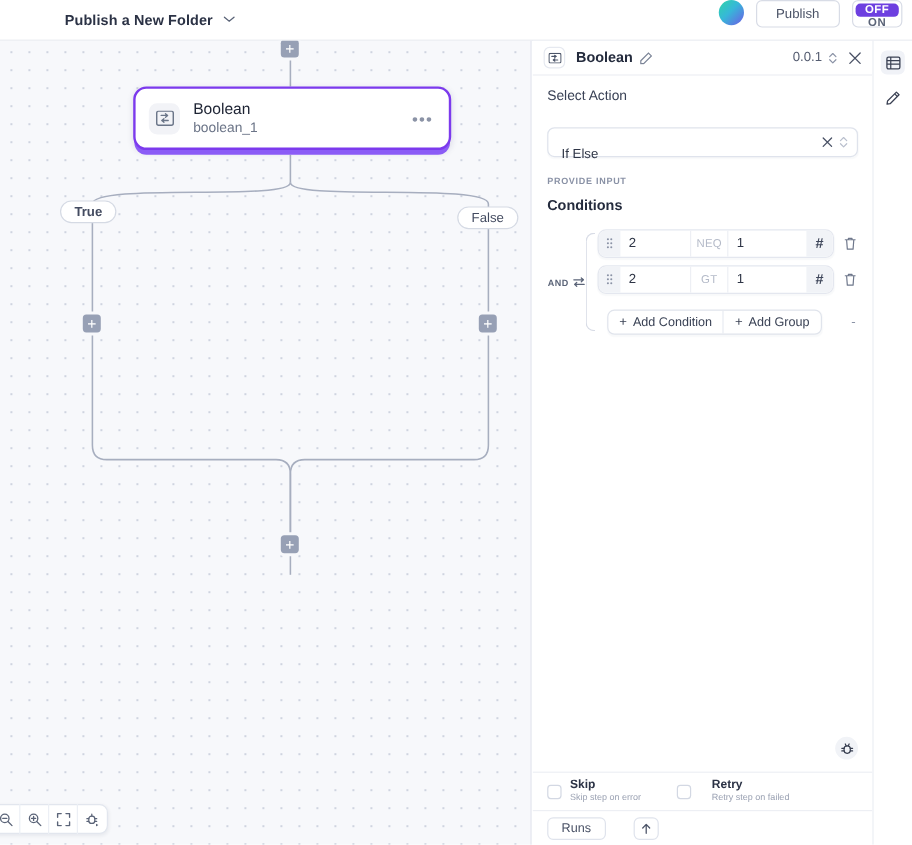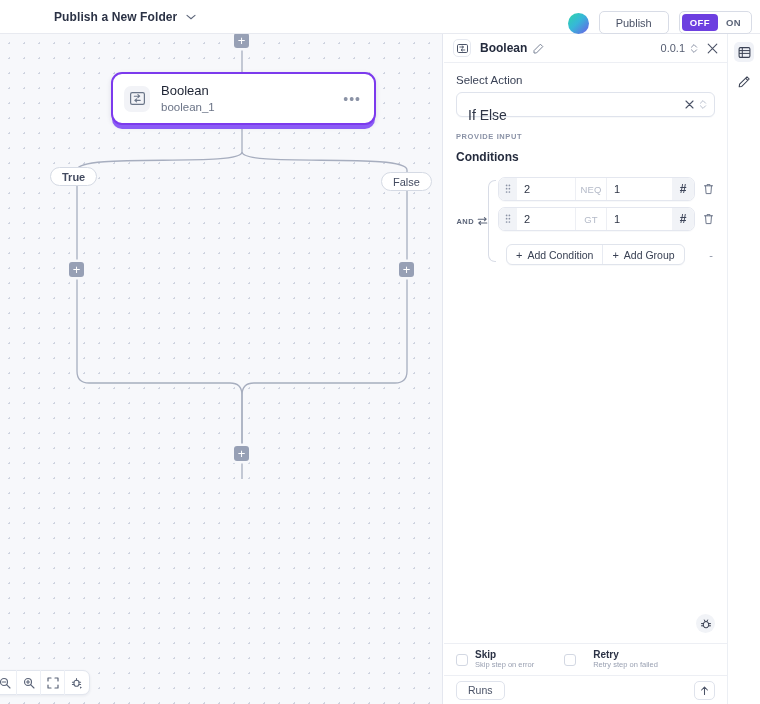--- a/index.html
+++ b/index.html
@@ -33,37 +33,37 @@
     color: #2b3245;
   }
   .chev {
     margin-left: 9px;
     color: #5b6478;
     font-size: 10px;
     line-height: 1;
   }
   .topbar-right {
     position: absolute; right: 8px; top: 0;
-    height: 34px; display: flex; align-items: flex-end; gap: 10px;
+    height: 34px; display: flex; align-items: flex-start; gap: 10px;
   }
   .orb {
     width: 21px; height: 21px; border-radius: 50%;
     background: linear-gradient(135deg, #2fd5a8 0%, #36b8d8 45%, #6d5ce7 100%);
   }
   .btn-publish {
     height: 23px; padding: 0 16px;
     border: 1px solid #d8dce6; border-radius: 5px;
     background: #fff; color: #4a5266;
     font-size: 11px; display: flex; align-items: center;
   }
   .onoff {
     height: 23px;
     border: 1px solid #d8dce6; border-radius: 5px;
     background: #fff;
-    display: flex; align-items: center; padding: 2px;
+    display: flex; align-items: center; padding: 2px; flex-direction: column;
   }
   .onoff .seg {
     font-size: 9.5px; font-weight: bold; letter-spacing: .4px;
     padding: 0 8px; height: 17px;
     display: flex; align-items: center; border-radius: 4px;
   }
   .onoff .seg.active { background: #6d3fe0; color: #fff; }
   .onoff .seg.inactive { color: #5b6478; }
 
   
@@ -162,30 +162,30 @@
     display: flex; align-items: center; justify-content: center;
   }
   .ph-name { font-size: 12px; font-weight: bold; color: #242b3d; margin-left: 9px; }
   .ph-edit { margin-left: 6px; color: #7b8497; display: flex; align-items: center; }
   .ph-ver { margin-left: auto; font-size: 11px; color: #555d71; }
   .ph-spin { margin-left: 5px; color: #8b93a6; display:flex; align-items:center;}
   .ph-close { margin-left: 9px; color: #4b5266; display: flex; align-items: center; }
 
   .panel-body { flex: 1 1 auto; overflow: hidden; padding: 11px 12px 0 12px; position: relative; }
 
-  .field-label { font-size: 11.5px; color: #3a4256; margin-bottom: 6px; }
+  .field-label { font-size: 11.5px; color: #3a4256; margin-bottom: 20px; }
   .select-box {
     height: 25px;
     border: 1px solid #dfe3ec; border-radius: 6px;
     background: #fff;
     display: flex; align-items: center;
     padding: 0 7px 0 11px;
     box-shadow: 0 1px 1px rgba(40,50,80,.03);
   }
-  .select-value { font-size: 14px; color: #2e3546; flex: 1 1 auto; margin-top: 21px; }
+  .select-value { font-size: 11px; color: #2e3546; flex: 1 1 auto; margin-top: 21px; }
   .select-x { color: #4a5266; font-size: 11px; padding: 0 5px; display:flex; align-items:center;}
   .select-caret { color: #b9bfcd; display:flex; align-items:center; }
 
   .section-kicker {
     margin-top: 15px;
     font-size: 7.5px; font-weight: bold;
     letter-spacing: .6px; color: #8a92a6;
   }
   .section-title { margin-top: 9px; font-size: 12px; font-weight: bold; color: #242b3d; }
   .section-desc { margin-top: 2px; font-size: 10.5px; color: #8c94a7; }
@@ -274,21 +274,21 @@
     border: 1px solid #d3d8e3; border-radius: 3px; background: #fff;
     flex: 0 0 auto;
   }
   .opt-title { font-size: 10px; font-weight: bold; color: #2b3245; line-height: 11px; }
   .opt-sub { font-size: 7.5px; color: #9aa1b2; line-height: 10px; }
 
   .panel-foot2 {
     flex: 0 0 auto;
     border-top: 1px solid #edeff4;
     height: 29px;
-    display: flex; align-items: center; justify-content: space-between;
+    display: flex; align-items: center; justify-content: flex-start;
     gap: 23px; padding: 0 12px;
   }
   .btn-runs {
     height: 19px; padding: 0 11px;
     border: 1px solid #dfe3ec; border-radius: 5px;
     background: #fff; color: #4a5266; font-size: 10.5px;
     display: flex; align-items: center;
   }
   .btn-up {
     width: 21px; height: 19px;

